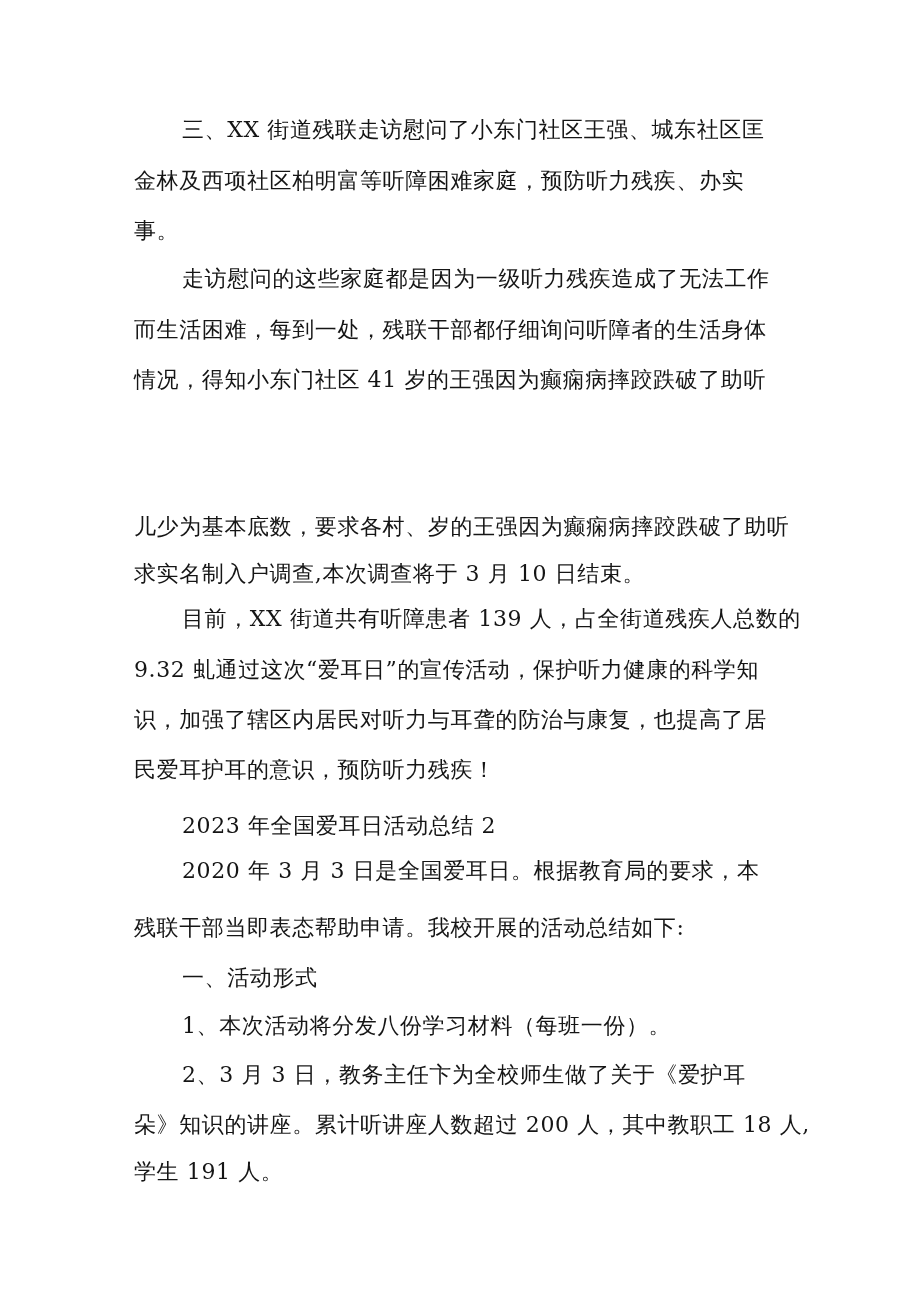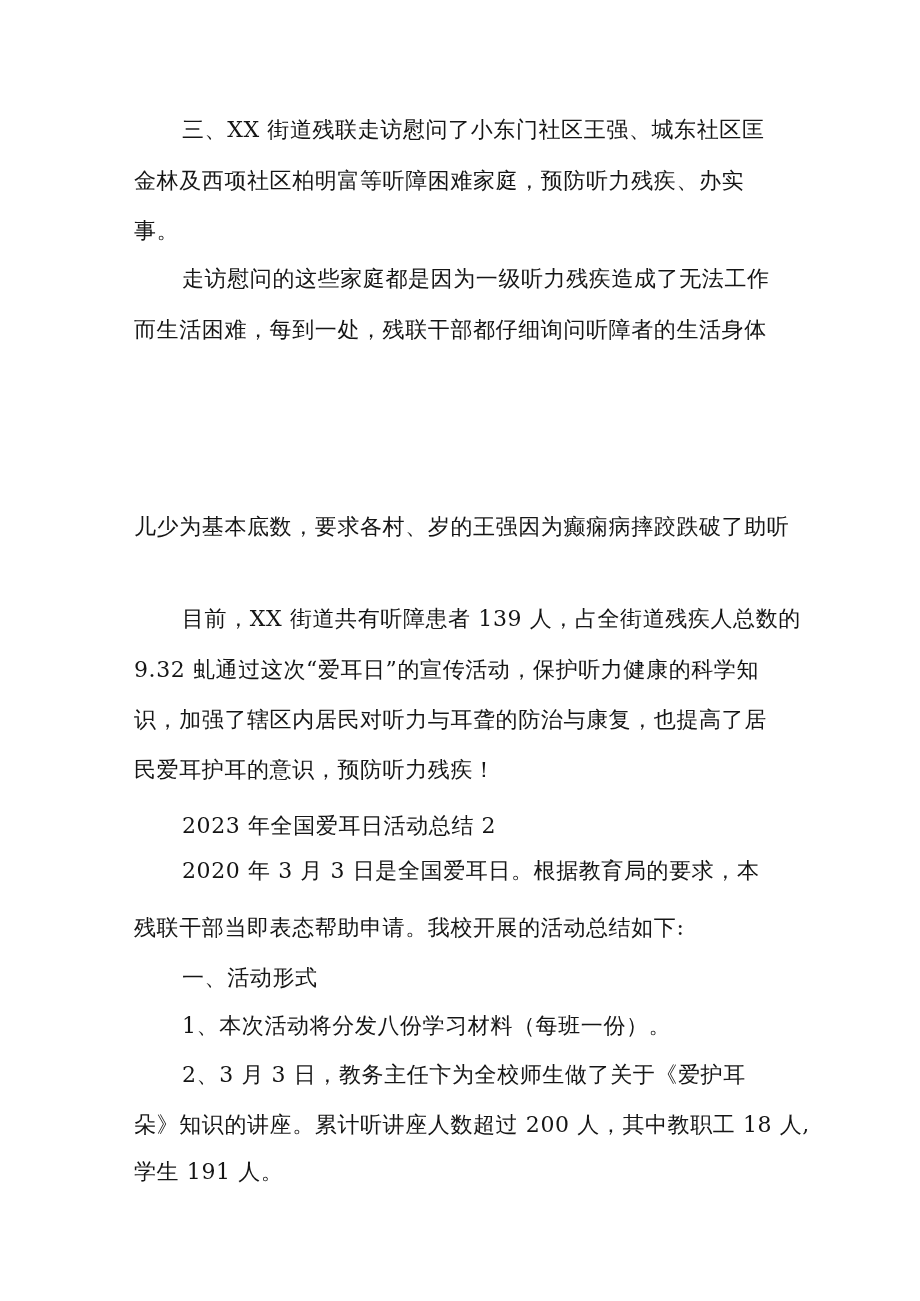--- a/index.html
+++ b/index.html
@@ -38,22 +38,24 @@
 </head>
 <body>
 
 <div class="page">
   <div class="line indent" style="top:116px">三、XX 街道残联走访慰问了小东门社区王强、城东社区匡</div>
   <div class="line" style="top:167px">金林及西项社区柏明富等听障困难家庭，预防听力残疾、办实</div>
   <div class="line" style="top:217px">事。</div>
 
   <div class="line indent" style="top:265px">走访慰问的这些家庭都是因为一级听力残疾造成了无法工作</div>
   <div class="line" style="top:316px">而生活困难，每到一处，残联干部都仔细询问听障者的生活身体</div>
+  <div class="line" style="top:366px">情况，得知小东门社区 41 岁的王强因为癫痫病摔跤跌破了助听</div>
 
   <div class="line" style="top:513px">儿少为基本底数，要求各村、岁的王强因为癫痫病摔跤跌破了助听</div>
+  <div class="line" style="top:560px">求实名制入户调查,本次调查将于 3 月 10 日结束。</div>
 
   <div class="line indent" style="top:605px">目前，XX 街道共有听障患者 139 人，占全街道残疾人总数的</div>
   <div class="line" style="top:656px">9.32 虬通过这次“爱耳日”的宣传活动，保护听力健康的科学知</div>
   <div class="line" style="top:706px">识，加强了辖区内居民对听力与耳聋的防治与康复，也提高了居</div>
   <div class="line" style="top:756px">民爱耳护耳的意识，预防听力残疾！</div>
 
   <div class="line indent" style="top:812px">2023 年全国爱耳日活动总结 2</div>
 
   <div class="line indent" style="top:857px">2020 年 3 月 3 日是全国爱耳日。根据教育局的要求，本</div>
   <div class="line" style="top:914px">残联干部当即表态帮助申请。我校开展的活动总结如下:</div>

